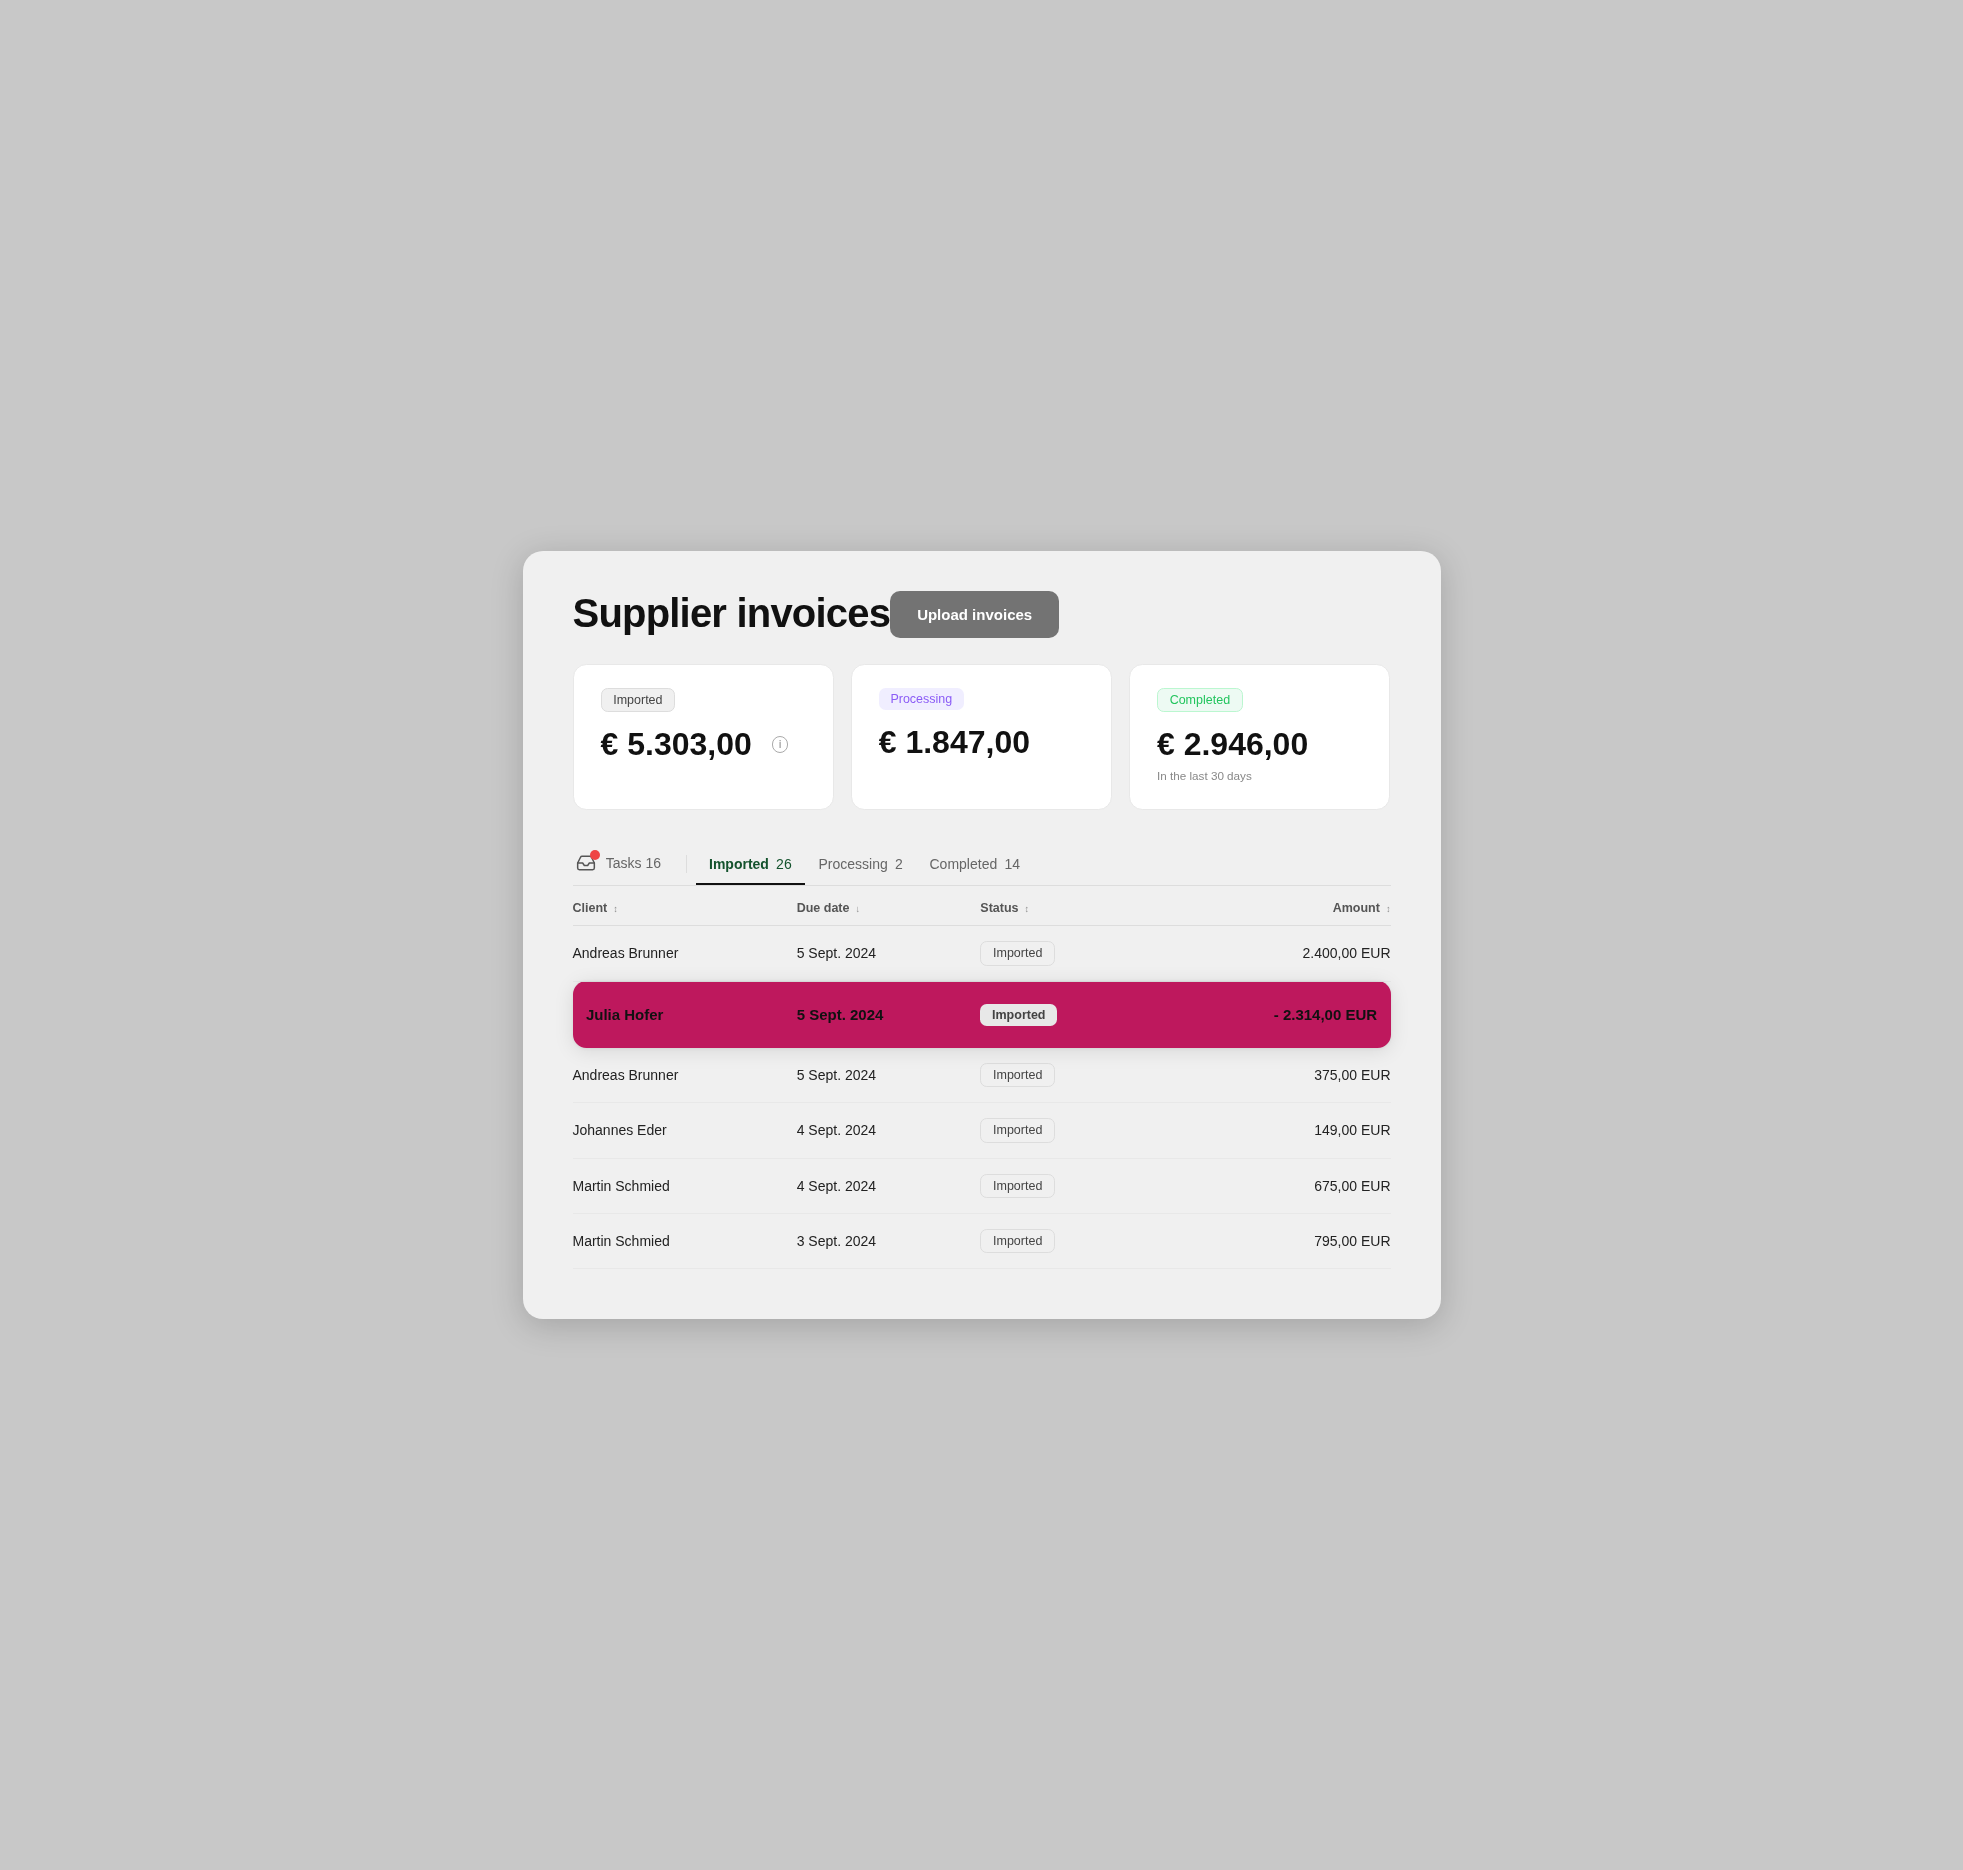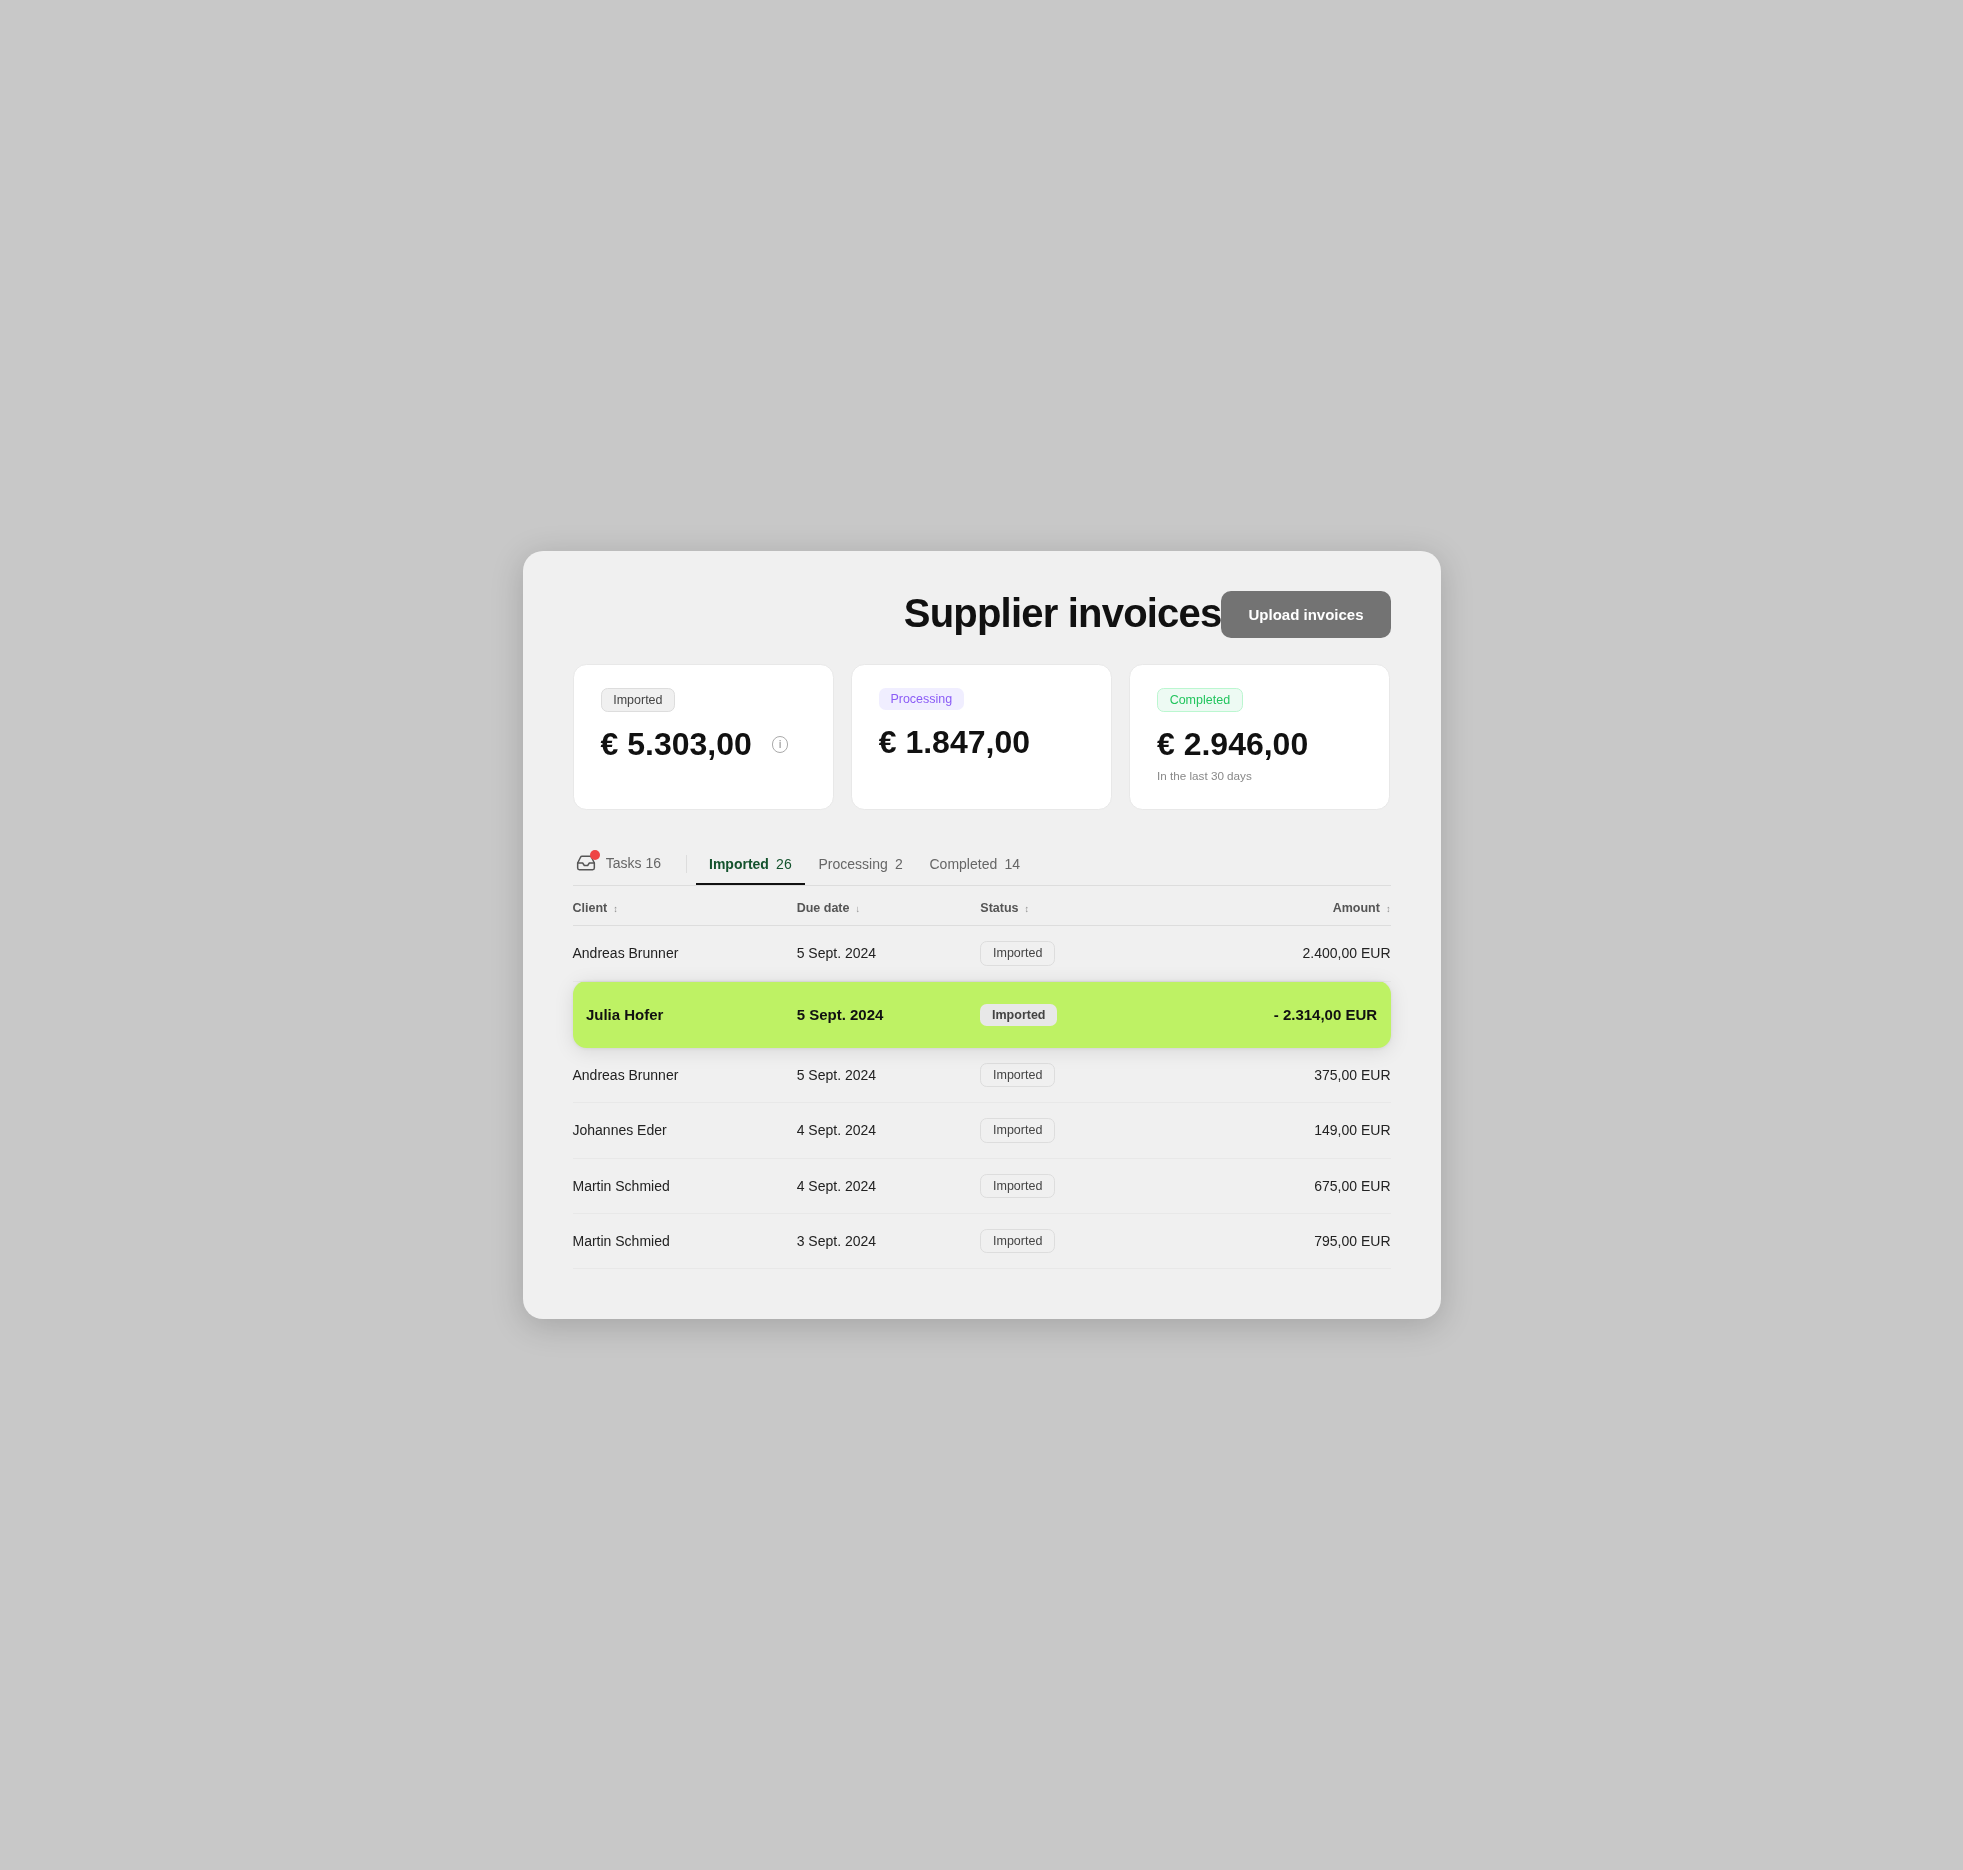--- a/index.html
+++ b/index.html
@@ -18,21 +18,21 @@
       border-radius: 20px;
       width: 918px;
       padding: 40px 50px 50px 50px;
       box-shadow: 0 6.7px 33px rgba(0,0,0,0.18);
       position: relative;
     }
 
     
     .page-header {
       display: flex;
-      justify-content: flex-end;
+      justify-content: flex-start;
       align-items: flex-start;
       margin-bottom: 26px;
     }
 
     .page-title {
       font-size: 40px;
       font-weight: 800;
       color: #111;
       letter-spacing: -0.8px;
     }
@@ -232,21 +232,21 @@
       color: #444;
       border: 0.8px solid #ddd;
       border-radius: 6.7px;
       padding: 4.2px 11.7px;
       font-size: 12.5px;
       font-weight: 500;
     }
 
     
     .highlighted-row {
-      background: #bef264;
+      background: #be185d;
       box-shadow: 0 3.3px 20px rgba(0,0,0,0.10), 0 0.8px 3.3px rgba(0,0,0,0.06);
       border-radius: 13.4px;
       position: relative;
       z-index: 2;
     }
 
     .highlighted-row td {
       font-weight: 800;
       font-size: 15px;
       color: #111;

